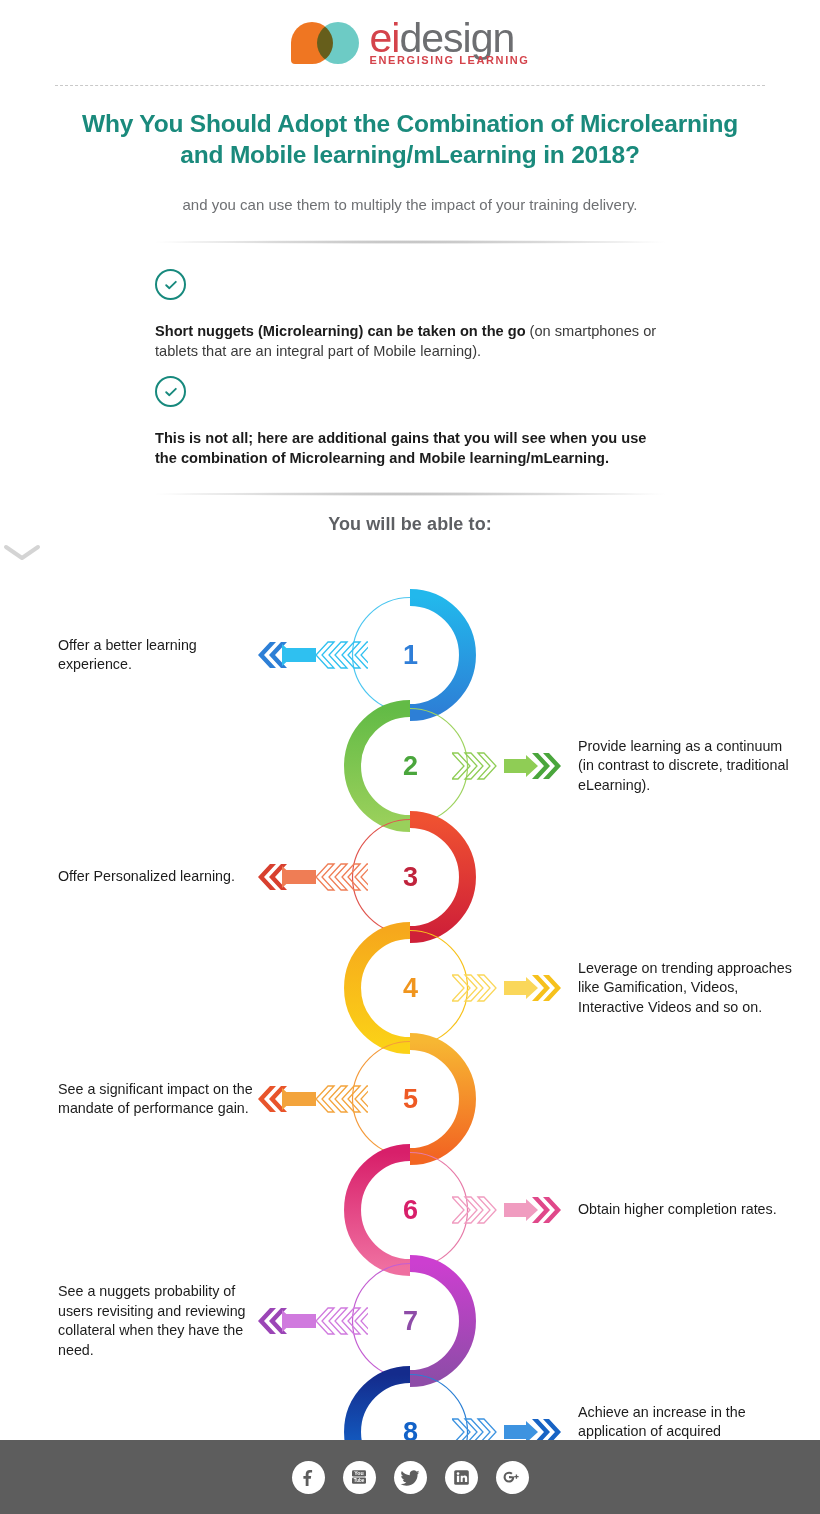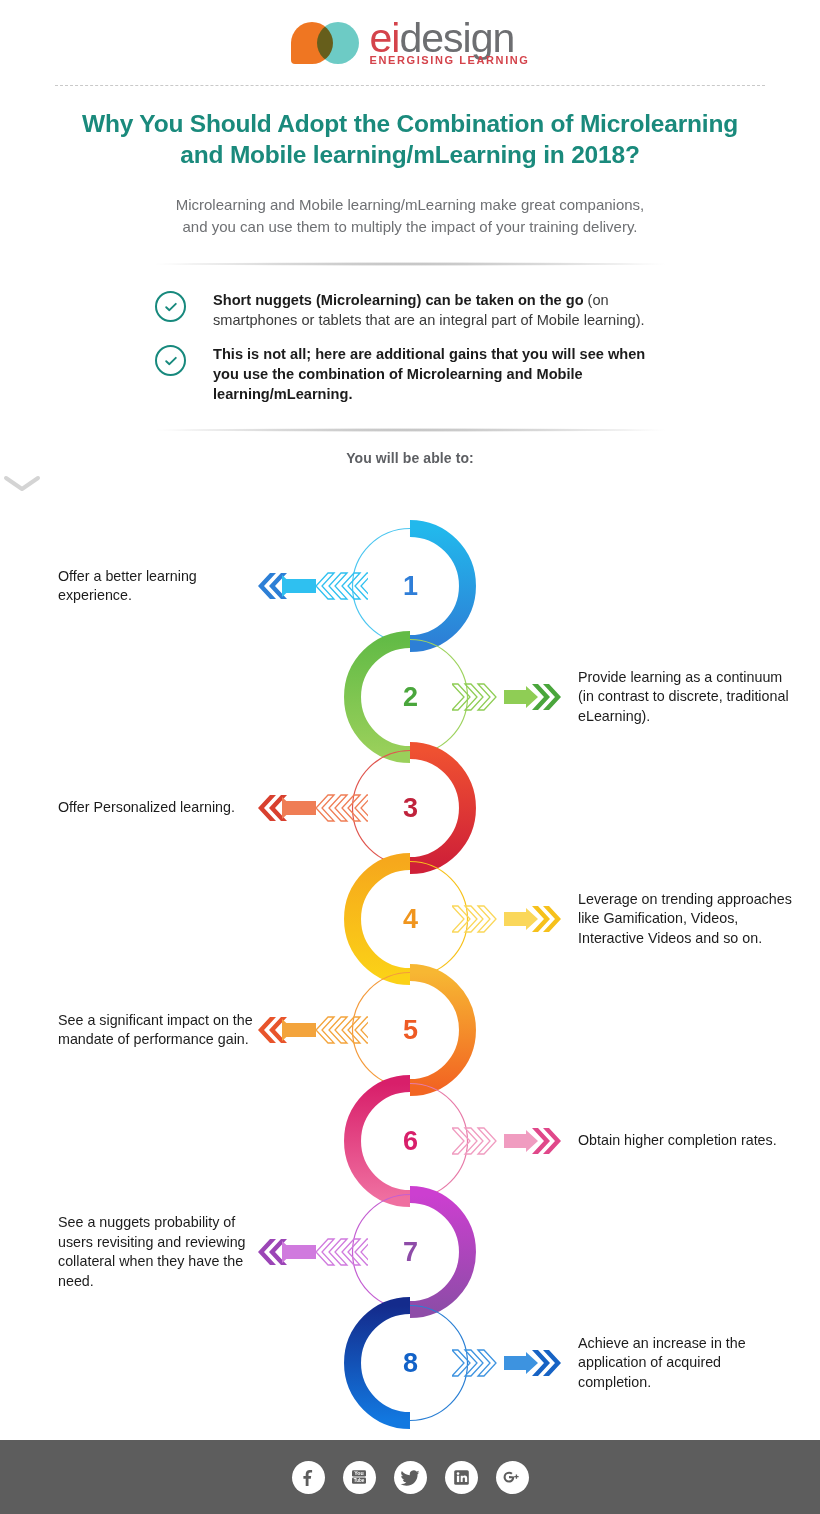--- a/index.html
+++ b/index.html
@@ -50,35 +50,35 @@
   }
 
   .soft-rule {
     width: 520px; height: 4px; margin: 24px auto 0;
     background: radial-gradient(ellipse at center, #b9b9b9 0%, #d9d9d9 40%, rgba(255,255,255,0) 72%);
     border-radius: 50%;
   }
 
   
   .bullets { margin: 24px auto 0; width: 510px; }
-  .bullet { display: flex; gap: 27px; margin-bottom: 14px; }
+  .bullet { display: flex; gap: 21px; margin-bottom: 14px; flex-direction: column; }
   .check {
     flex: 0 0 auto; width: 31px; height: 31px; border-radius: 50%;
     border: 2px solid #17897d; display: flex; align-items: center; justify-content: center;
     margin-top: 1px;
   }
   .check svg { display: block; }
   .bullet-text { font-size: 14.6px; line-height: 20px; color: #1c1c1c; }
   .bullet-text b { font-weight: bold; }
   .bullet-text .light { color: #3a3a3a; font-weight: normal; }
 
   
   .ywbat {
     margin-top: 18px; text-align: center;
-    font-weight: bold; font-size: 14px; color: #5d5f63; letter-spacing: .1px;
+    font-weight: bold; font-size: 18px; color: #5d5f63; letter-spacing: .1px;
   }
   .chev-down { margin: 8px auto 0; width: 44px; height: 20px; }
 
   
   .chain { position: relative; width: 820px; height: 910px; margin-top: 8px; }
 
   .ringwrap { position: absolute; width: 132px; height: 132px; left: 344px; }
   .ringwrap svg { display: block; }
   .num {
     position: absolute; inset: 0; display: flex; align-items: center; justify-content: center;
@@ -126,21 +126,20 @@
   </div>
 </div>
 <div class="dash-rule"></div>
 
 <div class="title">
   <div>Why You Should Adopt the Combination of Microlearning</div>
   <div>and Mobile learning/mLearning in 2018?</div>
 </div>
 
 <div class="subtitle">
-  <div>Microlearning and Mobile learning/mLearning make great companions,</div>
   <div>and you can use them to multiply the impact of your training delivery.</div>
 </div>
 
 <div class="soft-rule"></div>
 
 
 <div class="bullets">
   <div class="bullet">
     <div class="check">
       <svg width="16" height="16" viewBox="0 0 16 16">

